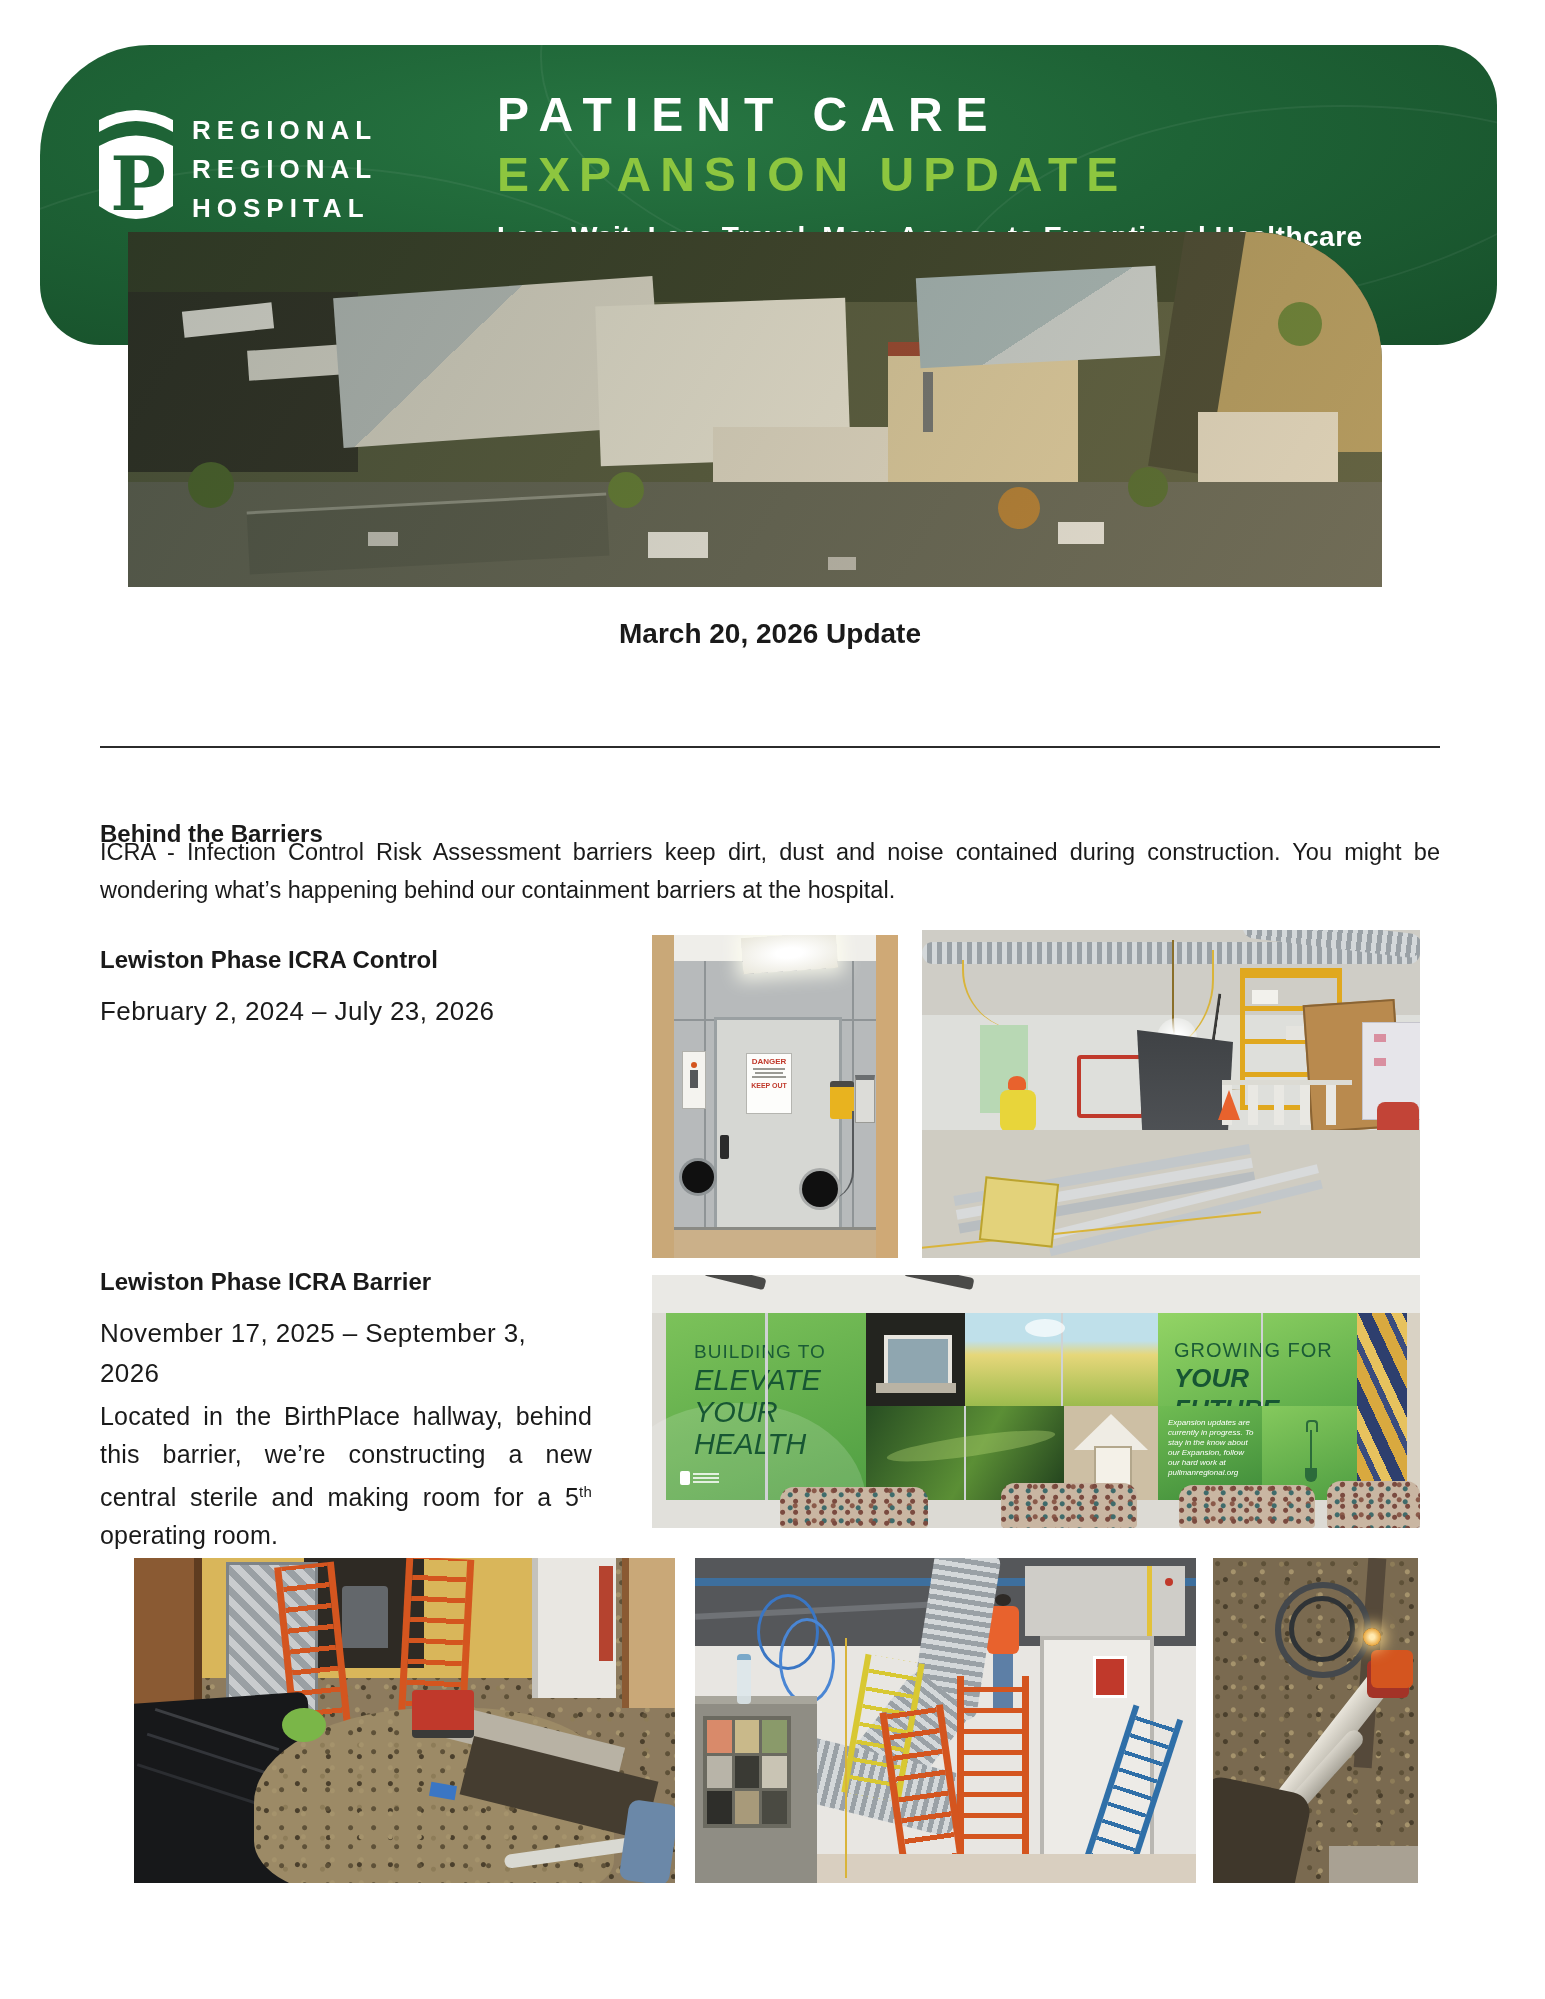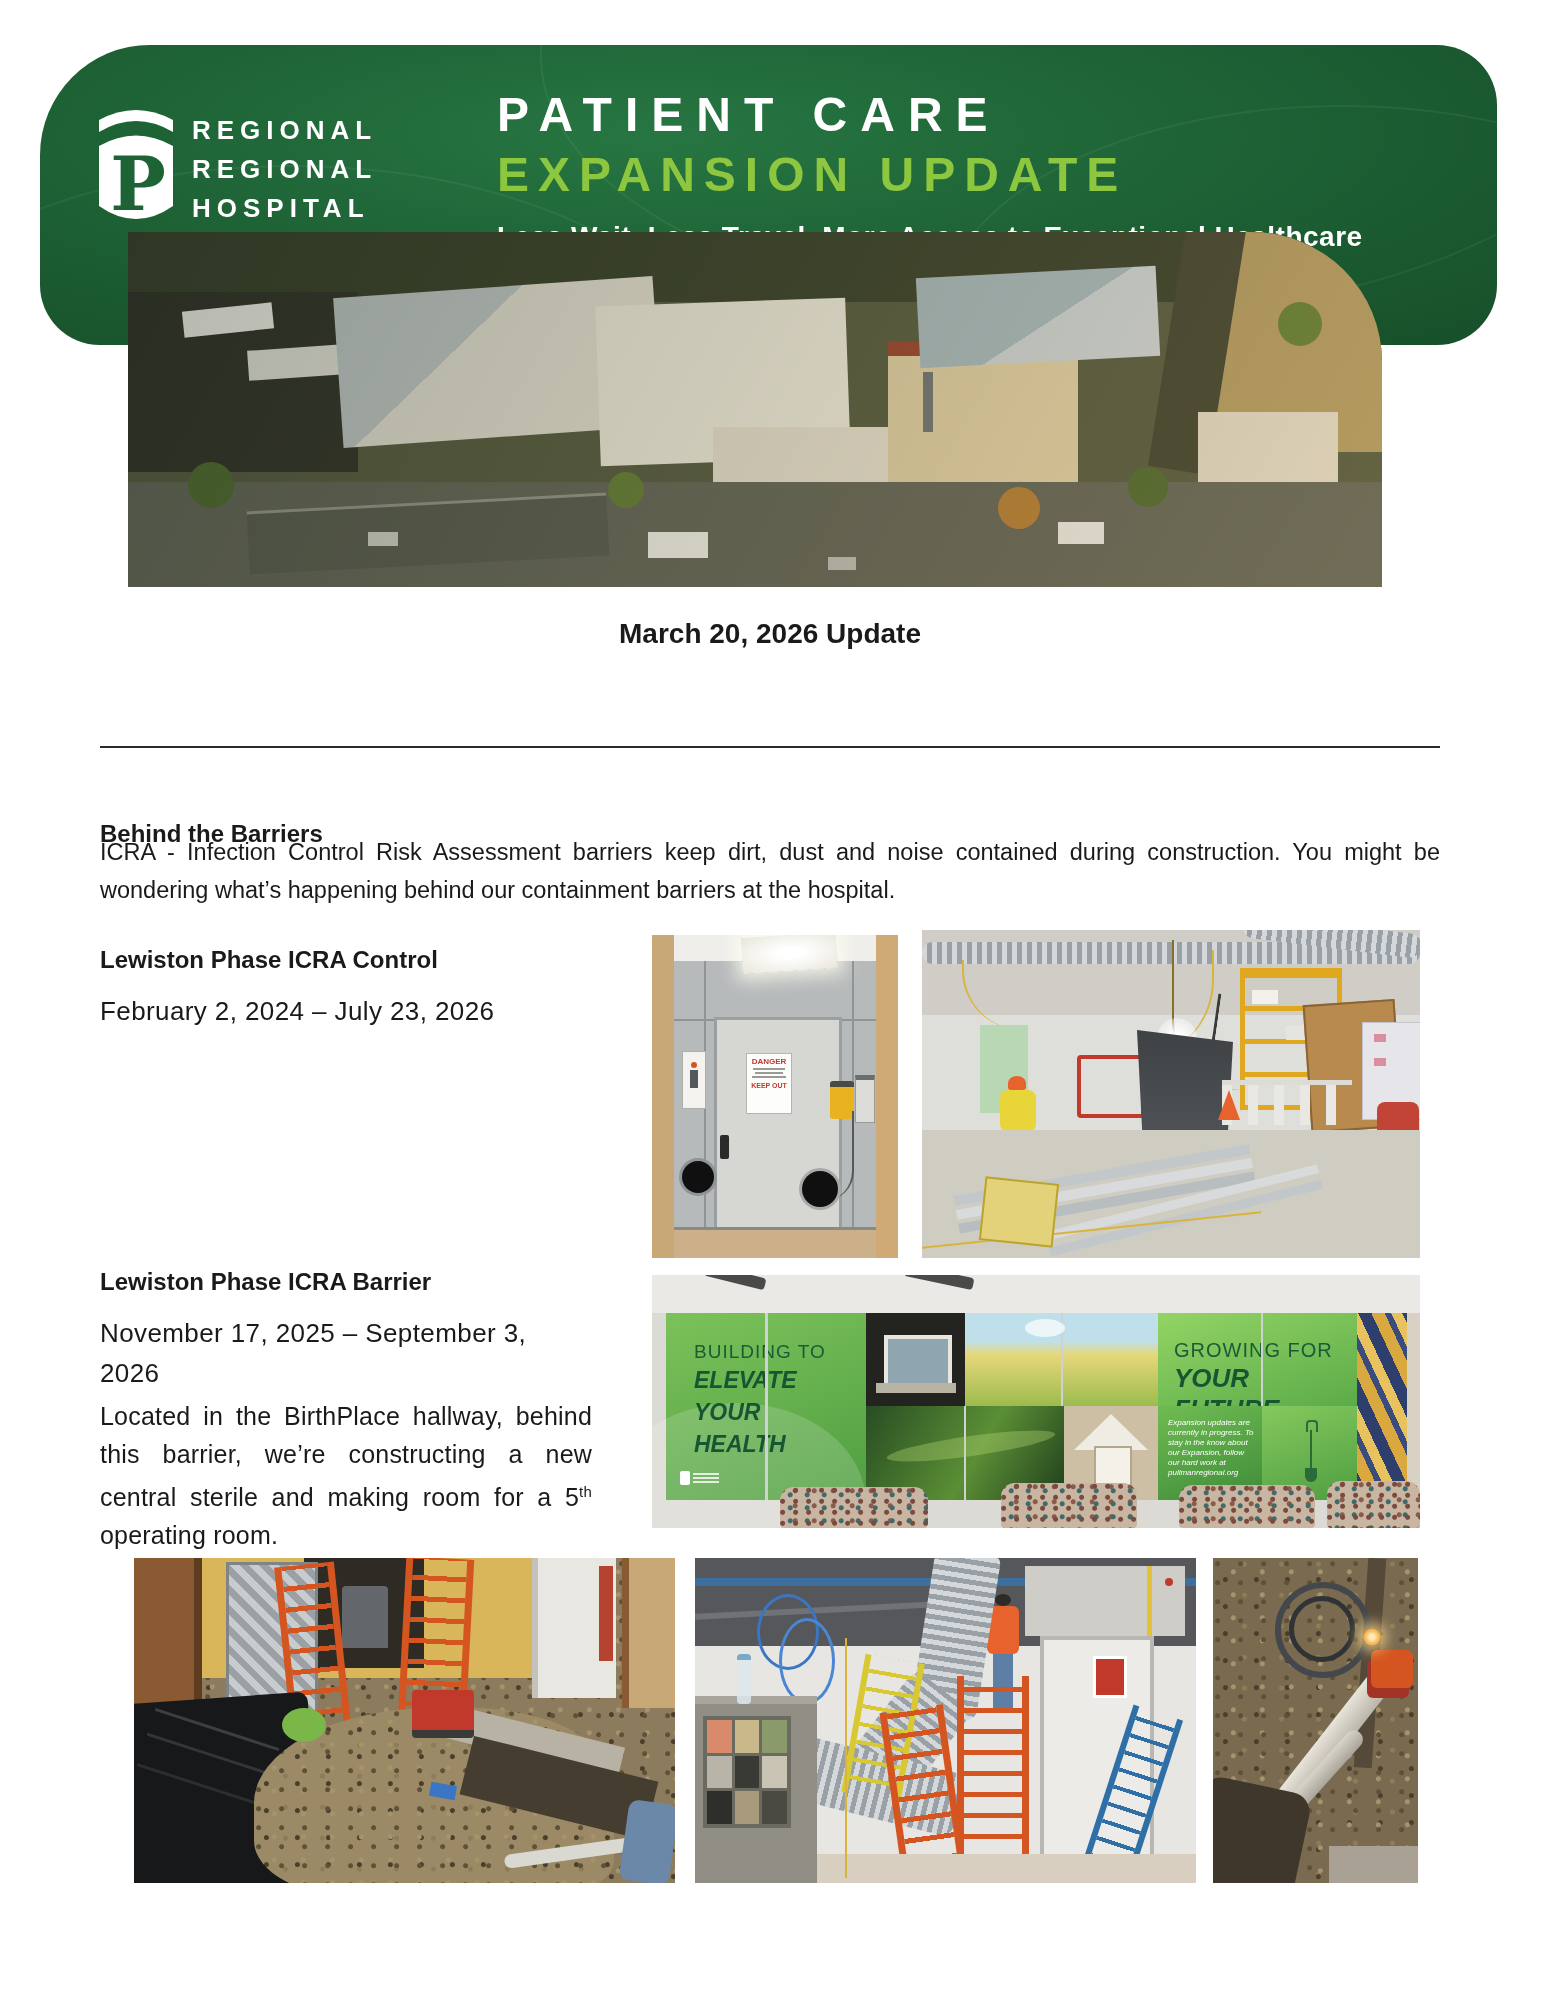--- a/index.html
+++ b/index.html
@@ -21,21 +21,21 @@
   .h-date{font-size:28px;font-weight:bold;text-align:center;}
   .h-sec{font-size:27px;font-weight:bold;letter-spacing:.3px;}
   .h-sub{font-size:24px;font-weight:bold;}
   .body{font-size:23.5px;line-height:38px;text-align:justify;}
   .colhead{font-size:24px;font-weight:bold;}
   .coldate{font-size:26px;line-height:40px;letter-spacing:.4px;}
   .colbody{font-size:25px;line-height:38px;text-align:justify;letter-spacing:.2px;}
   .rule{height:2px;background:#2b2b2b;}
   sup{font-size:60%;}
   
-  .muralBig{font-weight:bold;font-style:italic;color:#175633;font-size:23px;line-height:30px;}
+  .muralBig{font-weight:normal;font-style:italic;color:#175633;font-size:29px;line-height:30px;}
   .muralSmall{color:#1b5c36;font-size:19px;letter-spacing:1px;}
   .muralNote{color:#fff;font-size:8px;line-height:10px;font-style:italic;}
   .gfor{color:#1b5c36;font-size:20px;letter-spacing:1px;}
   .gfut{color:#175633;font-weight:bold;font-style:italic;font-size:26px;}
   
   .dangerTxt{color:#c0392b;font-weight:bold;font-size:8px;line-height:9px;text-align:center;}
   .keepTxt{color:#c0392b;font-weight:bold;font-size:7px;text-align:center;}
   .ribs{background:repeating-linear-gradient(90deg,#d4d8da 0 5px,#9aa1a6 5px 10px);border-radius:12px;}
   .ribsV{background:repeating-linear-gradient(0deg,#d4d8da 0 5px,#9aa1a6 5px 10px);border-radius:12px;}
   .gravel{background-image:radial-gradient(circle at 20% 30%,#5e5138 2px,transparent 3px),

